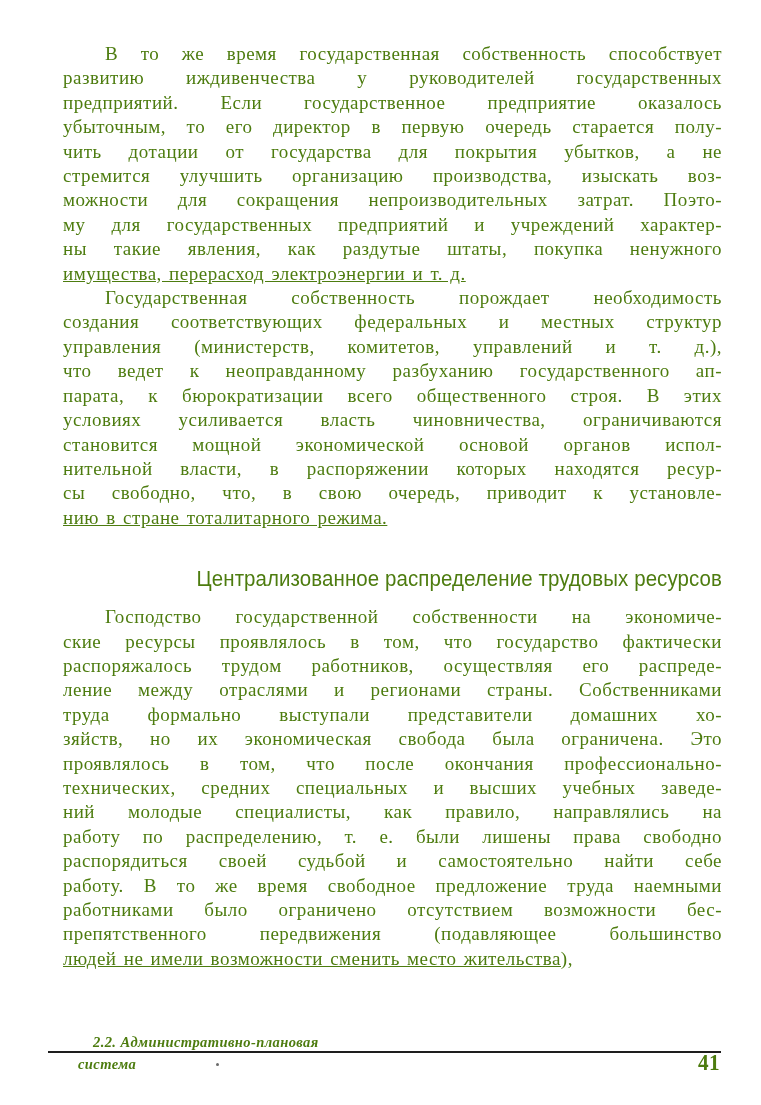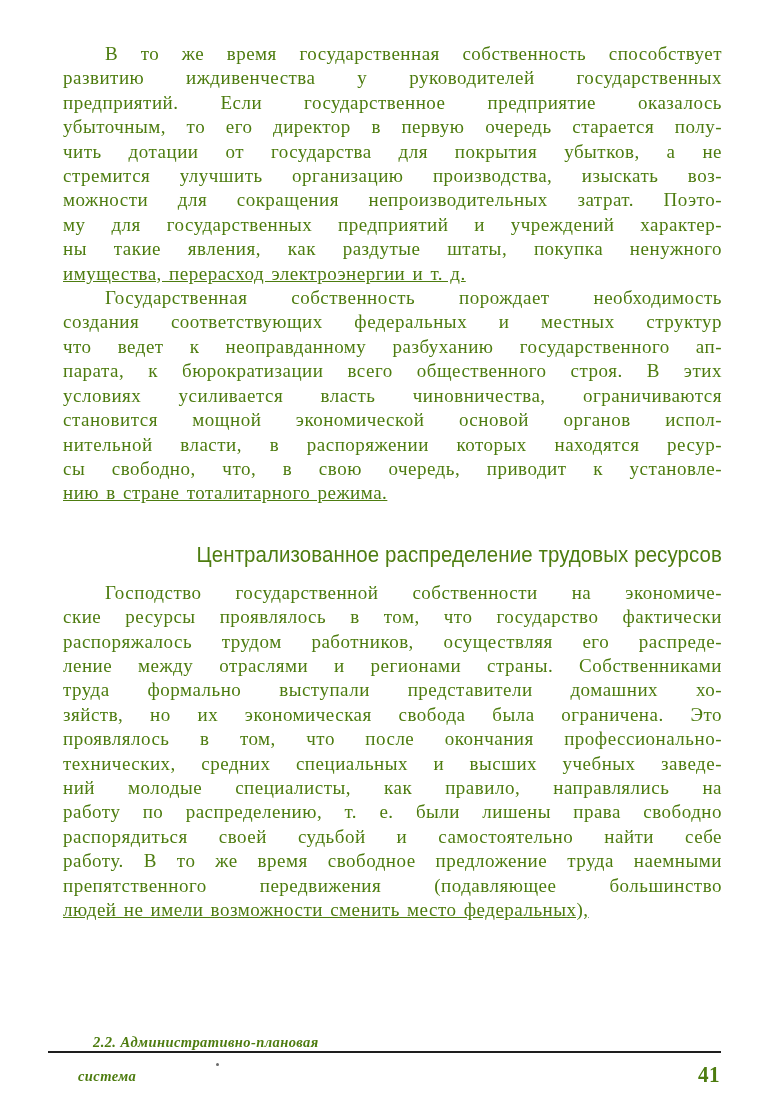--- a/index.html
+++ b/index.html
@@ -74,21 +74,21 @@
     height: 0;
     border-top: 2px solid #1e1e1e;
     margin-top: 1px;
   }
   .footer-row {
     display: flex;
     justify-content: space-between;
     align-items: flex-start;
     margin-left: 77px;
     margin-right: 41px;
-    margin-top: 14px;
+    margin-top: 2px;
   }
   .footer-title2 {
     font-size: 15px;
     font-style: italic;
     font-weight: 700;
     letter-spacing: 0.4px;
     line-height: 18px;
     transform: scaleX(0.97);
     transform-origin: 0 50%;
   }
@@ -124,20 +124,21 @@
         <div class="line">чить дотации от государства для покрытия убытков, а не</div>
         <div class="line">стремится улучшить организацию производства, изыскать воз-</div>
         <div class="line">можности для сокращения непроизводительных затрат. Поэто-</div>
         <div class="line">му для государственных предприятий и учреждений характер-</div>
         <div class="line">ны такие явления, как раздутые штаты, покупка ненужного</div>
         <div class="line last">имущества, перерасход электроэнергии и т. д.</div>
       </div>
     <div class="para">
         <div class="line first">Государственная собственность порождает необходимость</div>
         <div class="line">создания соответствующих федеральных и местных структур</div>
+        <div class="line">управления (министерств, комитетов, управлений и т. д.),</div>
         <div class="line">что ведет к неоправданному разбуханию государственного ап-</div>
         <div class="line">парата, к бюрократизации всего общественного строя. В этих</div>
         <div class="line">условиях усиливается власть чиновничества, ограничиваются</div>
         <div class="line">становится мощной экономической основой органов испол-</div>
         <div class="line">нительной власти, в распоряжении которых находятся ресур-</div>
         <div class="line">сы свободно, что, в свою очередь, приводит к установле-</div>
         <div class="line last">нию в стране тоталитарного режима.</div>
       </div>
     <div class="section-heading">Централизованное распределение трудовых ресурсов</div>
     <div class="para">
@@ -146,22 +147,23 @@
         <div class="line">распоряжалось трудом работников, осуществляя его распреде-</div>
         <div class="line">ление между отраслями и регионами страны. Собственниками</div>
         <div class="line">труда формально выступали представители домашних хо-</div>
         <div class="line">зяйств, но их экономическая свобода была ограничена. Это</div>
         <div class="line">проявлялось в том, что после окончания профессионально-</div>
         <div class="line">технических, средних специальных и высших учебных заведе-</div>
         <div class="line">ний молодые специалисты, как правило, направлялись на</div>
         <div class="line">работу по распределению, т. е. были лишены права свободно</div>
         <div class="line">распорядиться своей судьбой и самостоятельно найти себе</div>
         <div class="line">работу. В то же время свободное предложение труда наемными</div>
+        <div class="line">работниками было ограничено отсутствием возможности бес-</div>
         <div class="line">препятственного передвижения (подавляющее большинство</div>
-        <div class="line last">людей не имели возможности сменить место федеральных),</div>
+        <div class="line last">людей не имели возможности сменить место жительства),</div>
       </div>
   </div>
 
   <div class="footer">
     <div class="footer-title1">2.2. Административно-плановая</div>
     <div class="footer-rule"></div>
     <div class="footer-row">
       <div class="footer-title2">система</div>
       <div class="page-number">41</div>
     </div>

